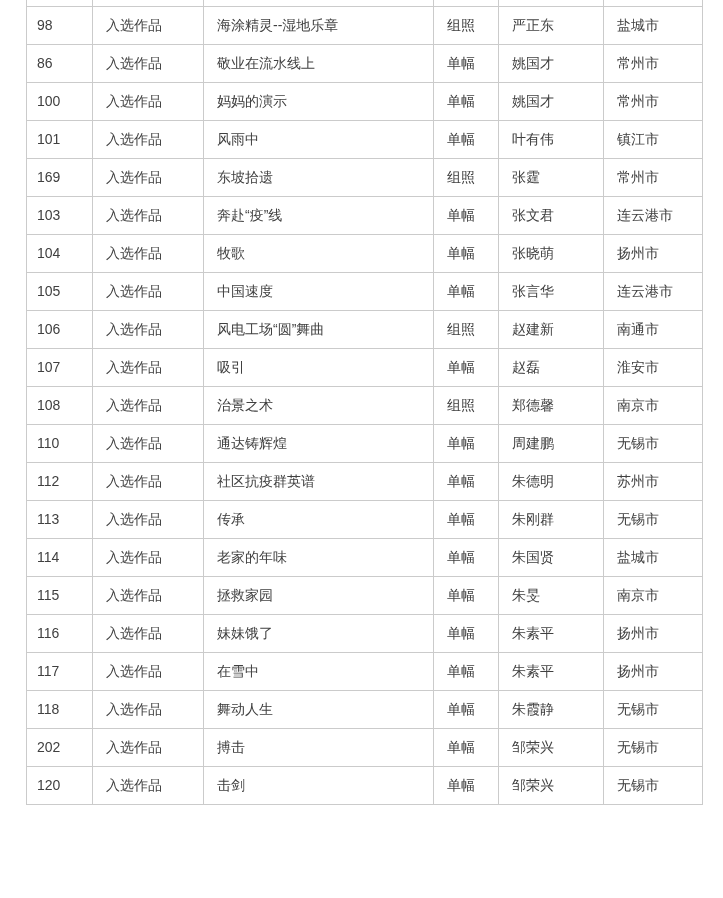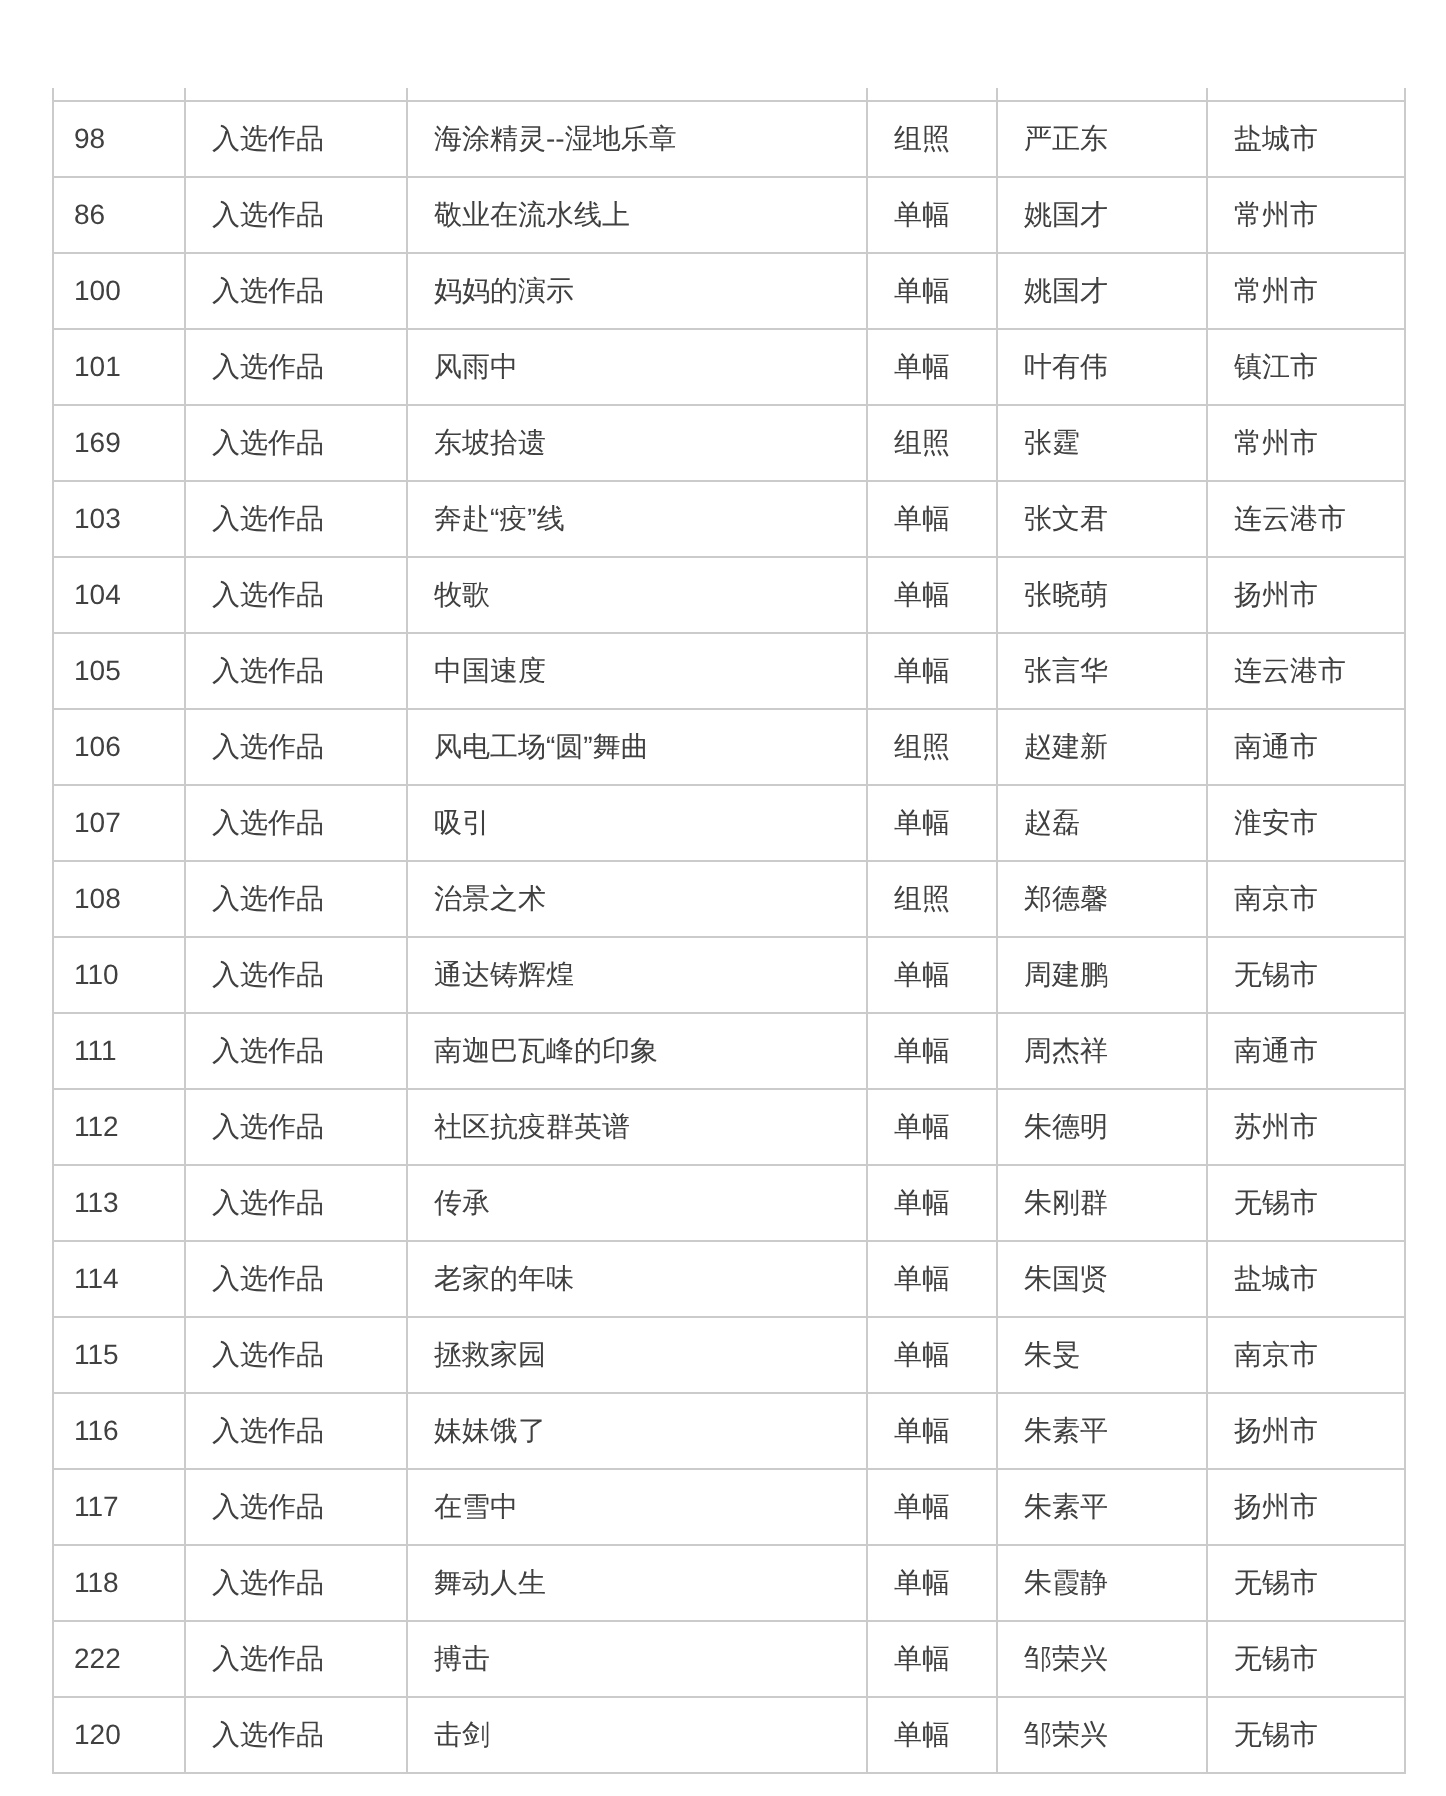--- a/index.html
+++ b/index.html
@@ -17,21 +17,20 @@
     padding-left: 26px;
     padding-right: 21px;
   }
   table.results {
     border-collapse: collapse;
     table-layout: fixed;
     width: 676px;
     border: 1px solid #cbcbcb;
     border-top: 0;
     background: #ffffff;
-    margin-top: 44px;
   }
   table.results td {
     border: 1px solid #cbcbcb;
     font-size: 14px;
     line-height: 1.2;
     color: #404040;
     padding: 0 4px 0 13px;
     height: 37px;
     vertical-align: middle;
     white-space: nowrap;
@@ -164,28 +163,20 @@
         </tr>
         <tr class="data-row">
           <td>110</td>
           <td>入选作品</td>
           <td>通达铸辉煌</td>
           <td>单幅</td>
           <td>周建鹏</td>
           <td>无锡市</td>
         </tr>
         <tr class="data-row">
-          <td>111</td>
-          <td>入选作品</td>
-          <td>南迦巴瓦峰的印象</td>
-          <td>单幅</td>
-          <td>周杰祥</td>
-          <td>南通市</td>
-        </tr>
-        <tr class="data-row">
           <td>112</td>
           <td>入选作品</td>
           <td>社区抗疫群英谱</td>
           <td>单幅</td>
           <td>朱德明</td>
           <td>苏州市</td>
         </tr>
         <tr class="data-row">
           <td>113</td>
           <td>入选作品</td>
@@ -228,21 +219,21 @@
         </tr>
         <tr class="data-row">
           <td>118</td>
           <td>入选作品</td>
           <td>舞动人生</td>
           <td>单幅</td>
           <td>朱霞静</td>
           <td>无锡市</td>
         </tr>
         <tr class="data-row">
-          <td>222</td>
+          <td>202</td>
           <td>入选作品</td>
           <td>搏击</td>
           <td>单幅</td>
           <td>邹荣兴</td>
           <td>无锡市</td>
         </tr>
         <tr class="data-row">
           <td>120</td>
           <td>入选作品</td>
           <td>击剑</td>

